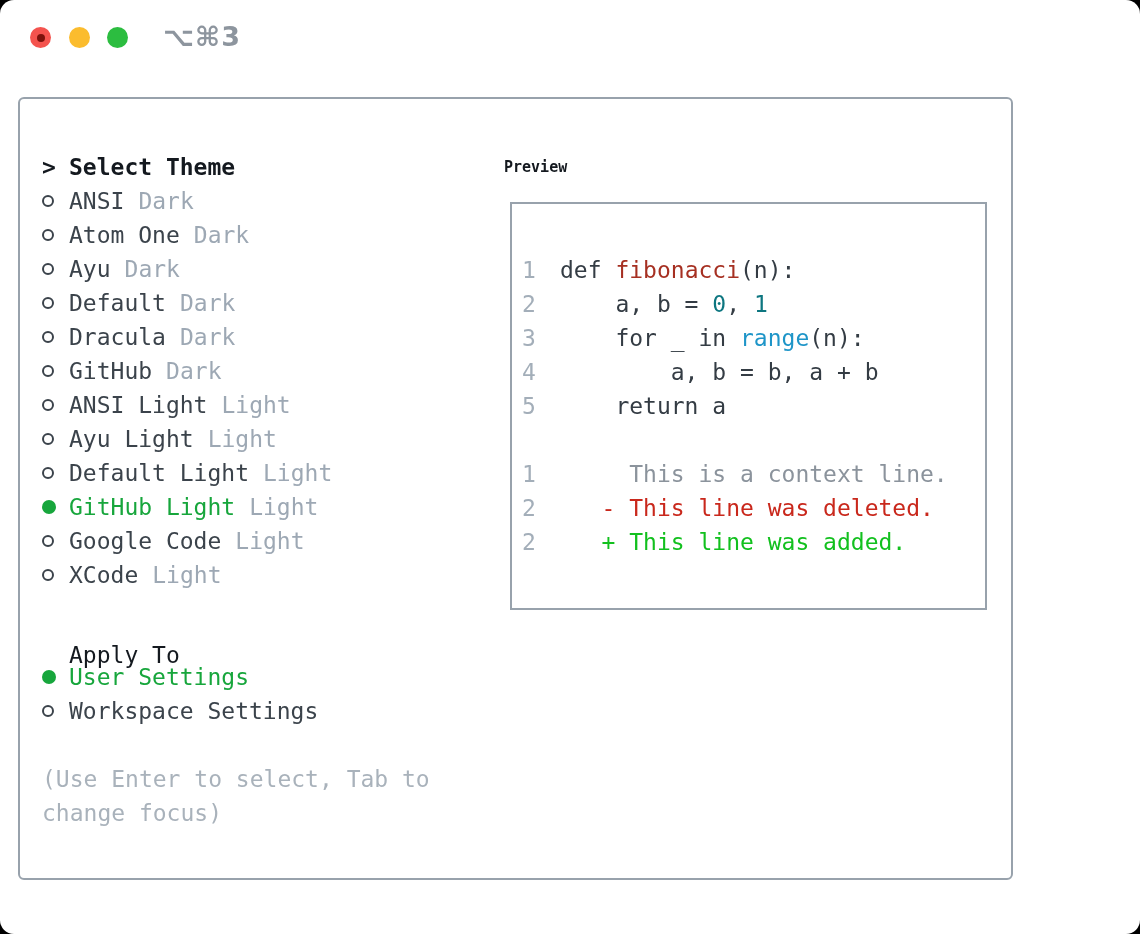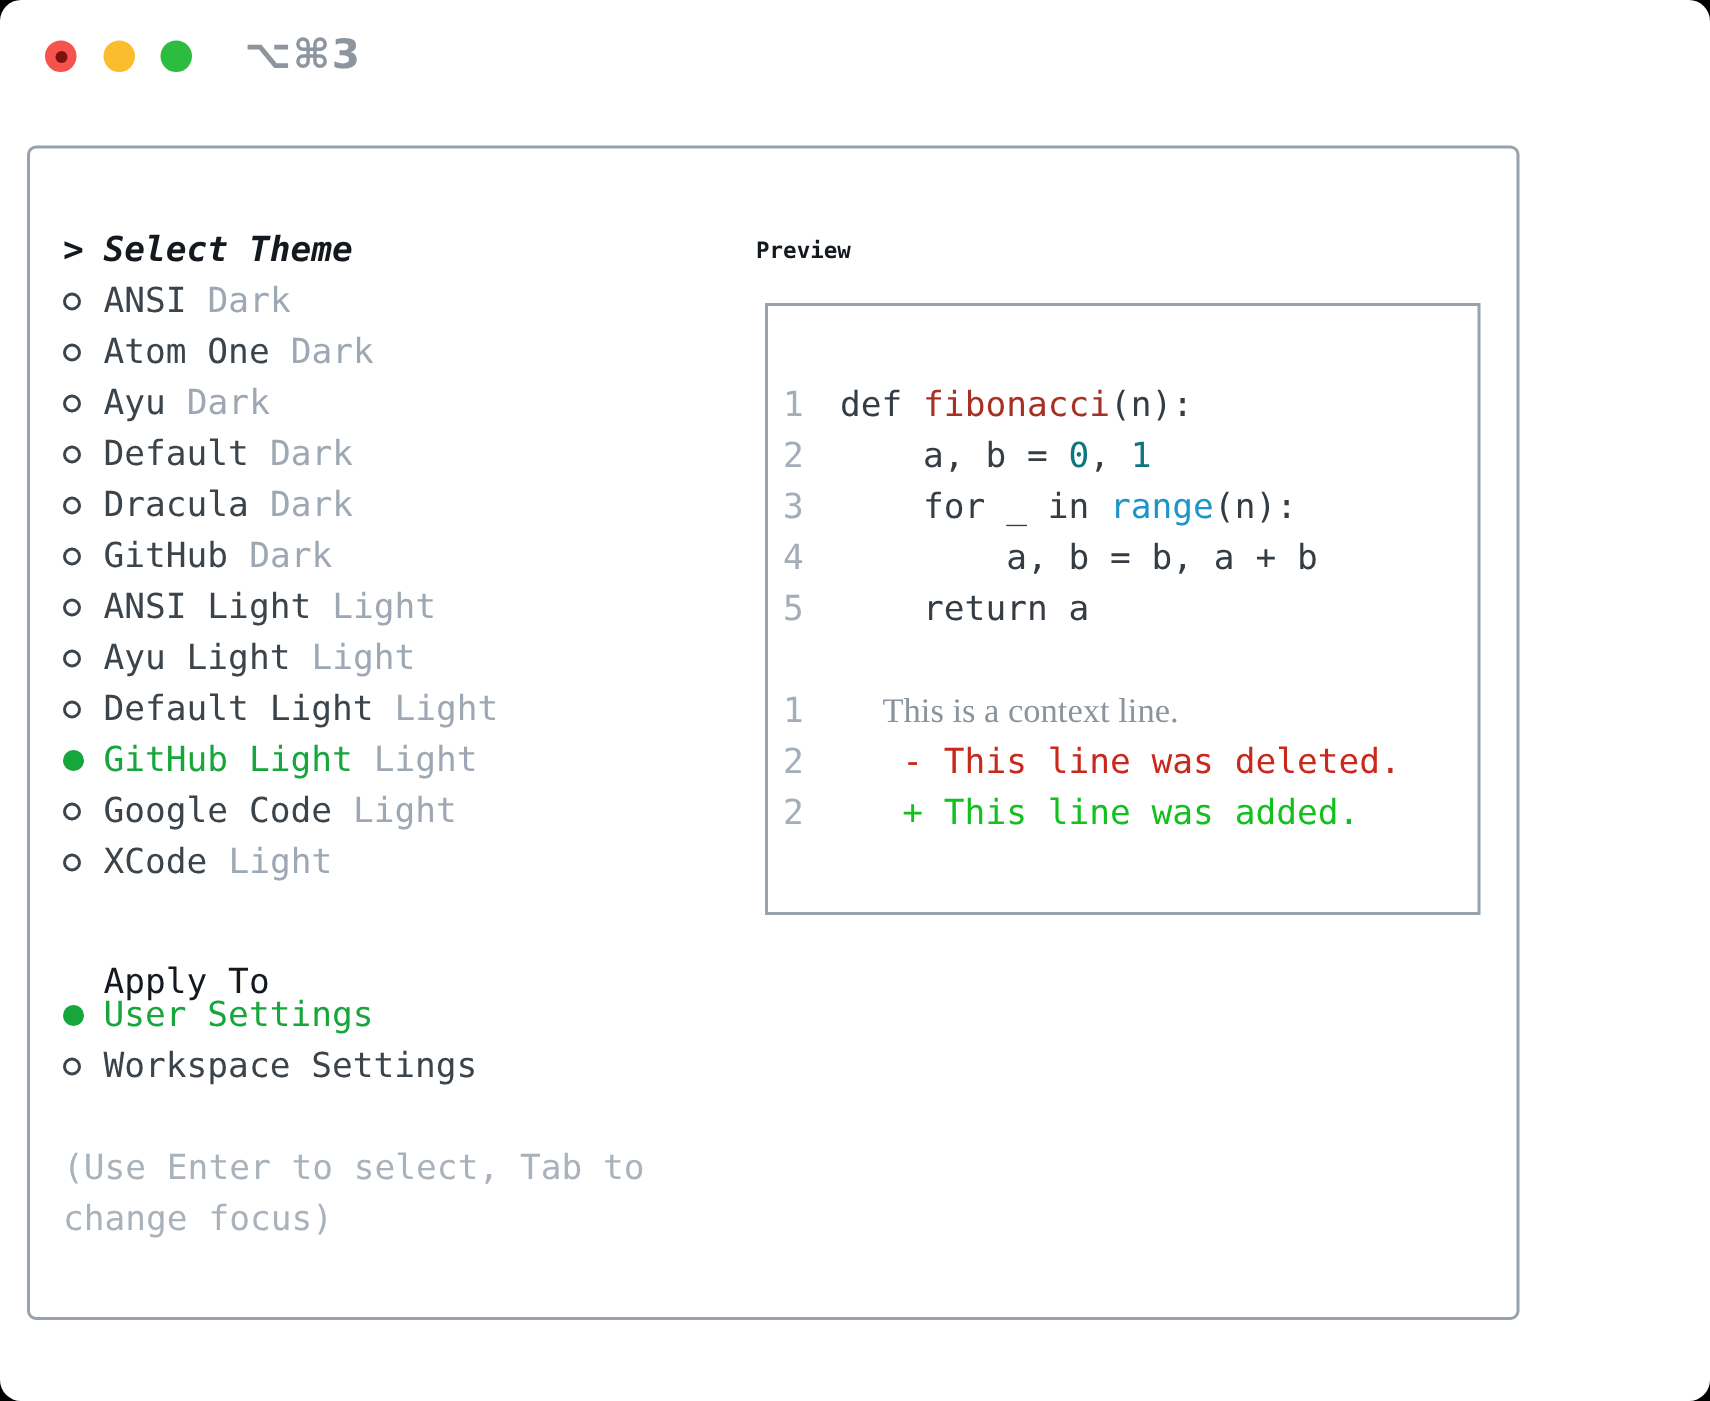--- a/index.html
+++ b/index.html
@@ -37,21 +37,21 @@
   }
   .left-col{position:absolute;left:22px;top:51px;font-size:23px;}
   .row{height:34px;display:flex;align-items:center;white-space:pre;}
   .row .gutter{width:27px;flex:0 0 27px;display:flex;align-items:center;}
   .prompt{font-weight:700;color:var(--text_dark);}
   .radio{
     width:12px;height:12px;border:2px solid var(--item_text);
     border-radius:50%;box-sizing:border-box;display:inline-block;
   }
   .radio.sel{width:14px;height:14px;background:var(--accent_green);border:none;}
-  .hdr{font-weight:700;color:var(--text_dark);font-style:italic;}
+  .hdr{font-weight:700;color:var(--text_dark);}
   .subhdr{color:var(--text_dark);margin-top:24px;}
   .item-name{color:var(--item_text);}
   .item-name.sel{color:var(--accent_green);}
   .tag{color:var(--tag_gray);margin-left:14px;}
   .spacer{height:34px;}
   .help{color:var(--help_gray);line-height:34px;white-space:pre;}
   
   .preview-title{
     position:absolute;left:484px;top:51px;height:34px;line-height:34px;
     font-size:15px;font-weight:700;color:var(--text_dark);
@@ -61,21 +61,21 @@
     border:2px solid var(--border_gray);box-sizing:border-box;
     padding:49px 0 0 10px;overflow:hidden;font-size:23px;
   }
   .pline{height:34px;display:flex;align-items:center;white-space:pre;}
   .pline .lnum{width:38px;flex:0 0 38px;color:var(--line_number);}
   .seg{white-space:pre;}
   .c-plain{color:var(--code_plain);}
   .c-func{color:var(--code_func);}
   .c-number{color:var(--code_number);}
   .c-builtin{color:var(--code_builtin);}
-  .c-context{color:var(--context_gray);font-family:Liberation Serif, serif;}
+  .c-context{color:var(--context_gray);}
   .c-deleted{color:var(--diff_deleted);}
   .c-added{color:var(--diff_added);}
 </style>
 </head>
 <body>
 
 <div class="window">
 
   <div class="titlebar">
     <div class="traffic red"></div>

